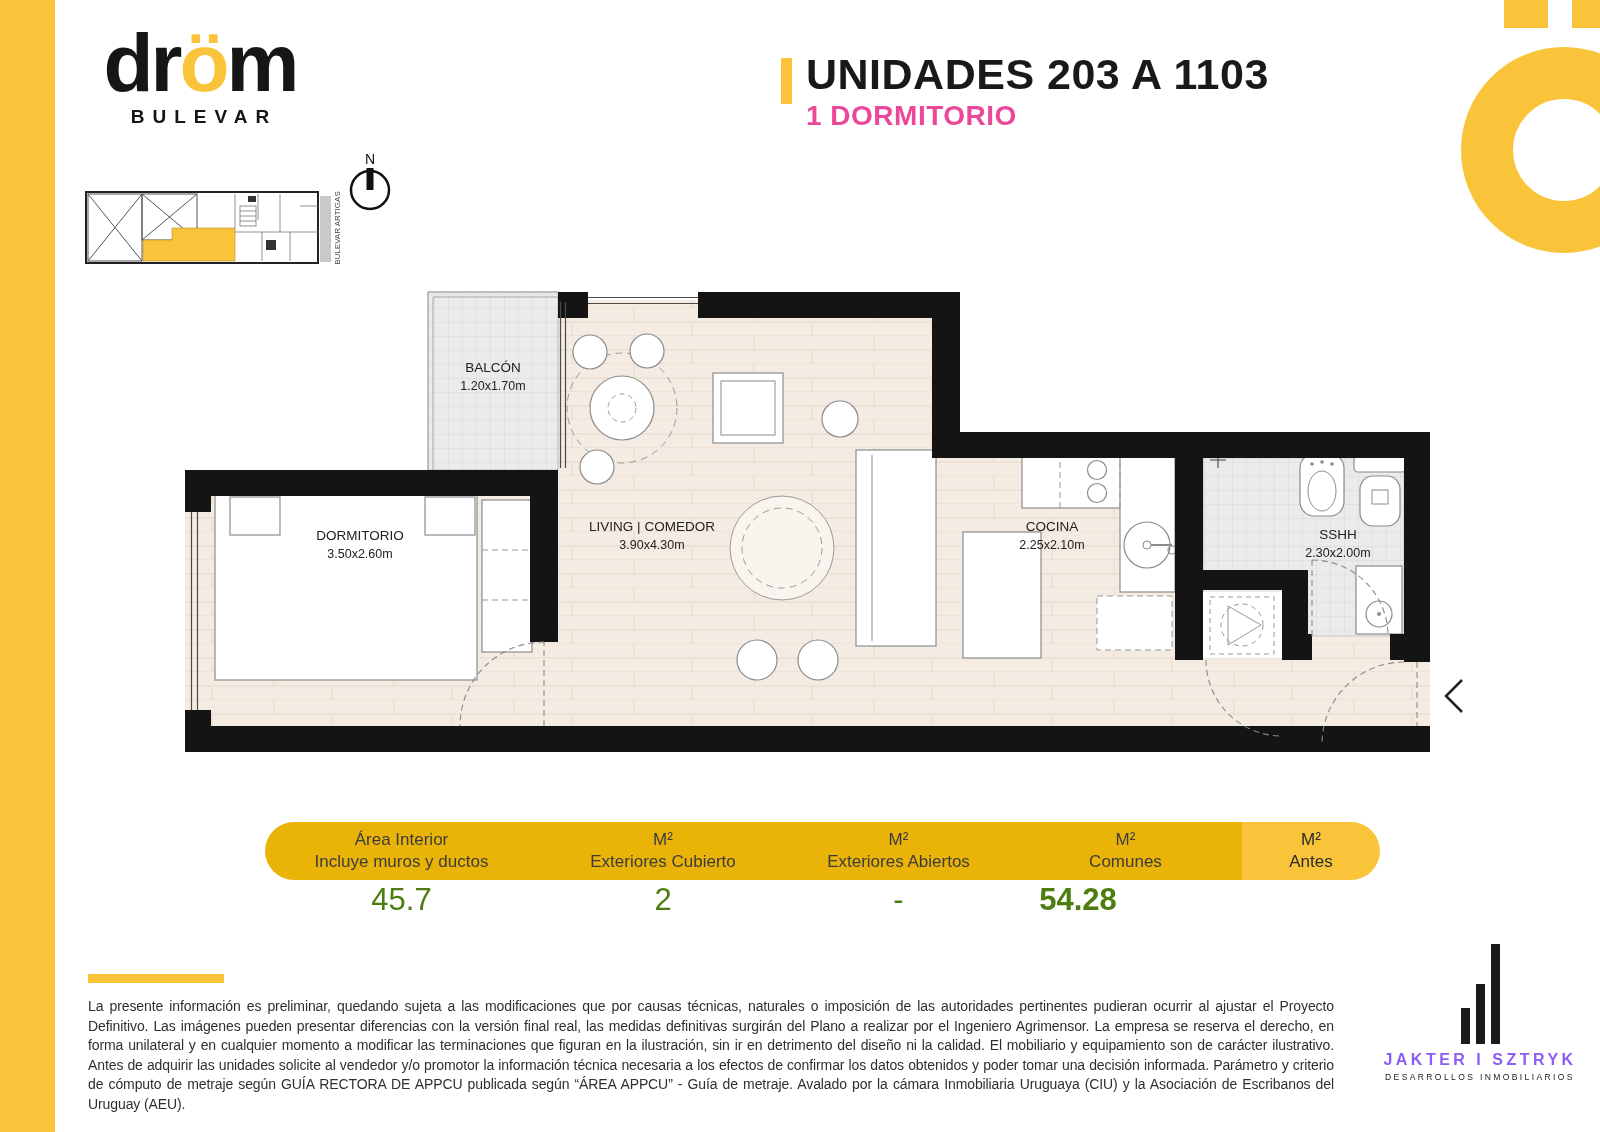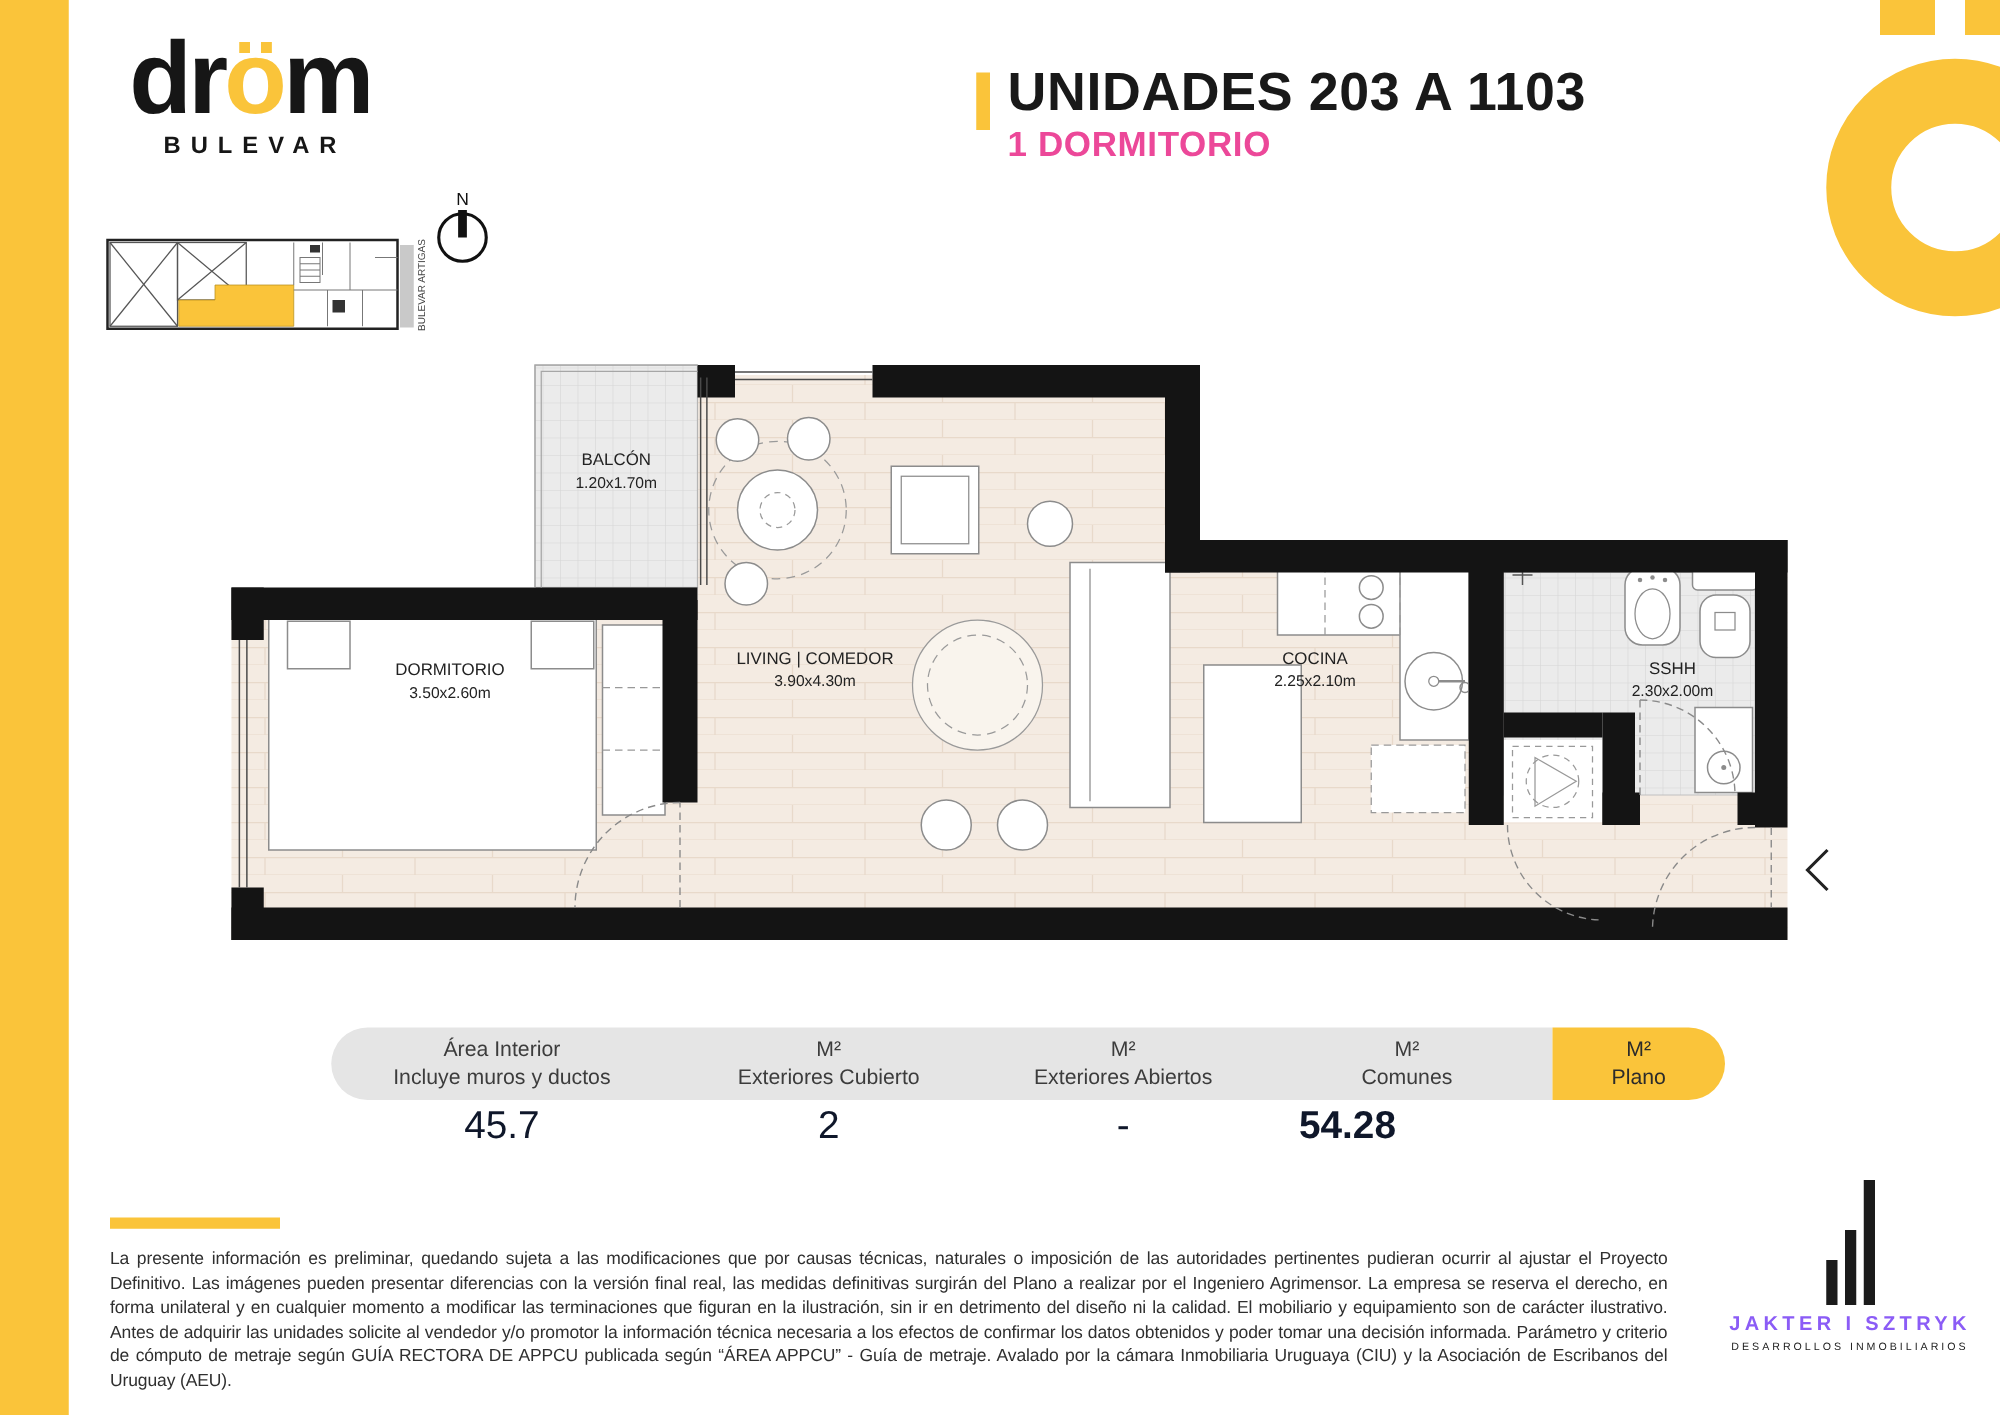--- a/index.html
+++ b/index.html
@@ -14,27 +14,27 @@
   .logo{left:80px;top:20px;width:240px;text-align:center;}
   .logo-main{font-size:82px;font-weight:bold;letter-spacing:-3px;line-height:1.05;color:#161616;}
   .logo-main .o-yellow{color:#FAC43A;}
   .logo-sub{font-size:19px;font-weight:bold;letter-spacing:8px;color:#161616;margin-top:0px;padding-left:8px;}
   
   .title-bar{left:781px;top:58px;width:11px;height:46px;background:#FAC43A;}
   .title-text{left:806px;top:50px;font-size:43px;font-weight:bold;color:#191919;letter-spacing:0.5px;white-space:nowrap;}
   .subtitle-text{left:806px;top:100px;font-size:28px;font-weight:bold;color:#ec4899;letter-spacing:0.5px;white-space:nowrap;}
   
   .areas-header{left:265px;top:822px;width:1115px;height:58px;display:flex;}
-  .areas-gray{width:977px;height:58px;background:#e5e5e5;border-radius:29px 0 0 29px;display:flex;}
+  .areas-gray{width:977px;height:58px;background:#eab308;border-radius:29px 0 0 29px;display:flex;}
   .hcell{display:flex;flex-direction:column;align-items:center;justify-content:center;
          font-size:17px;line-height:1.3;color:#3c3c3c;}
   .hcell.c1{width:273px;} .hcell.c2{width:250px;} .hcell.c3{width:221px;} .hcell.c4{width:233px;}
   .hcell.total{width:138px;background:#FAC43A;border-radius:0 29px 29px 0;color:#2b2b2b;height:58px;}
   .areas-values{left:265px;top:882px;width:1115px;display:flex;}
-  .vcell{text-align:center;font-size:31px;color:#0f172a;}
+  .vcell{text-align:center;font-size:31px;color:#4d7c0f;}
   .vcell.w1{width:273px;} .vcell.w2{width:250px;} .vcell.w3{width:221px;} .vcell.w4{width:233px;} .vcell.w5{width:138px;}
   .vcell.total{font-weight:bold;}
   
   .divider{left:88px;top:974px;width:136px;height:9px;background:#FAC43A;}
   .disclaimer{left:88px;top:997px;width:1246px;font-size:14px;line-height:19.5px;
               text-align:justify;color:#2f2f2f;letter-spacing:-0.1px;}
   
   .dev{left:1380px;top:944px;width:200px;text-align:center;}
   .dev-bars{display:flex;align-items:flex-end;justify-content:center;gap:6px;height:100px;}
   .dev-bars i{display:block;background:#1b1b1b;width:9px;}
@@ -273,21 +273,21 @@
       <span>M²</span>
       <span>Exteriores Abiertos</span>
     </div>
     <div class="hcell c4">
       <span>M²</span>
       <span>Comunes</span>
     </div>
   </div>
   <div class="hcell total">
     <span>M²</span>
-    <span>Plano</span>
+    <span>Antes</span>
   </div>
 </div>
 
 <div class="abs areas-values">
   <div class="vcell w1">45.7</div>
   <div class="vcell w2">2</div>
   <div class="vcell w3">-</div>
   <div class="vcell w5 total">54.28</div>
 </div>
 

